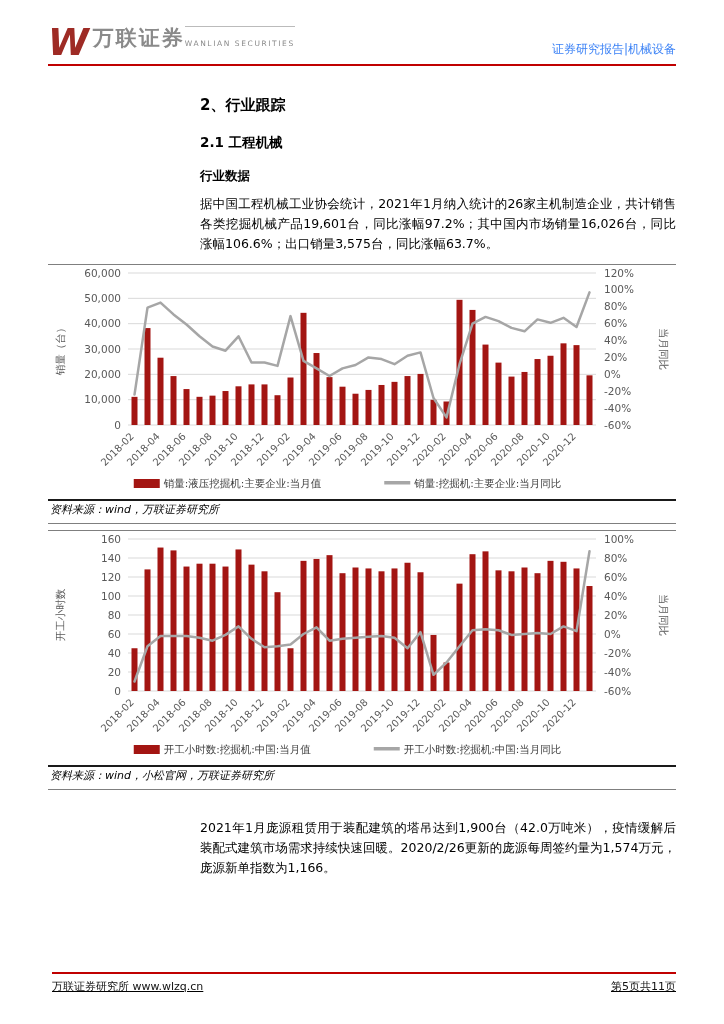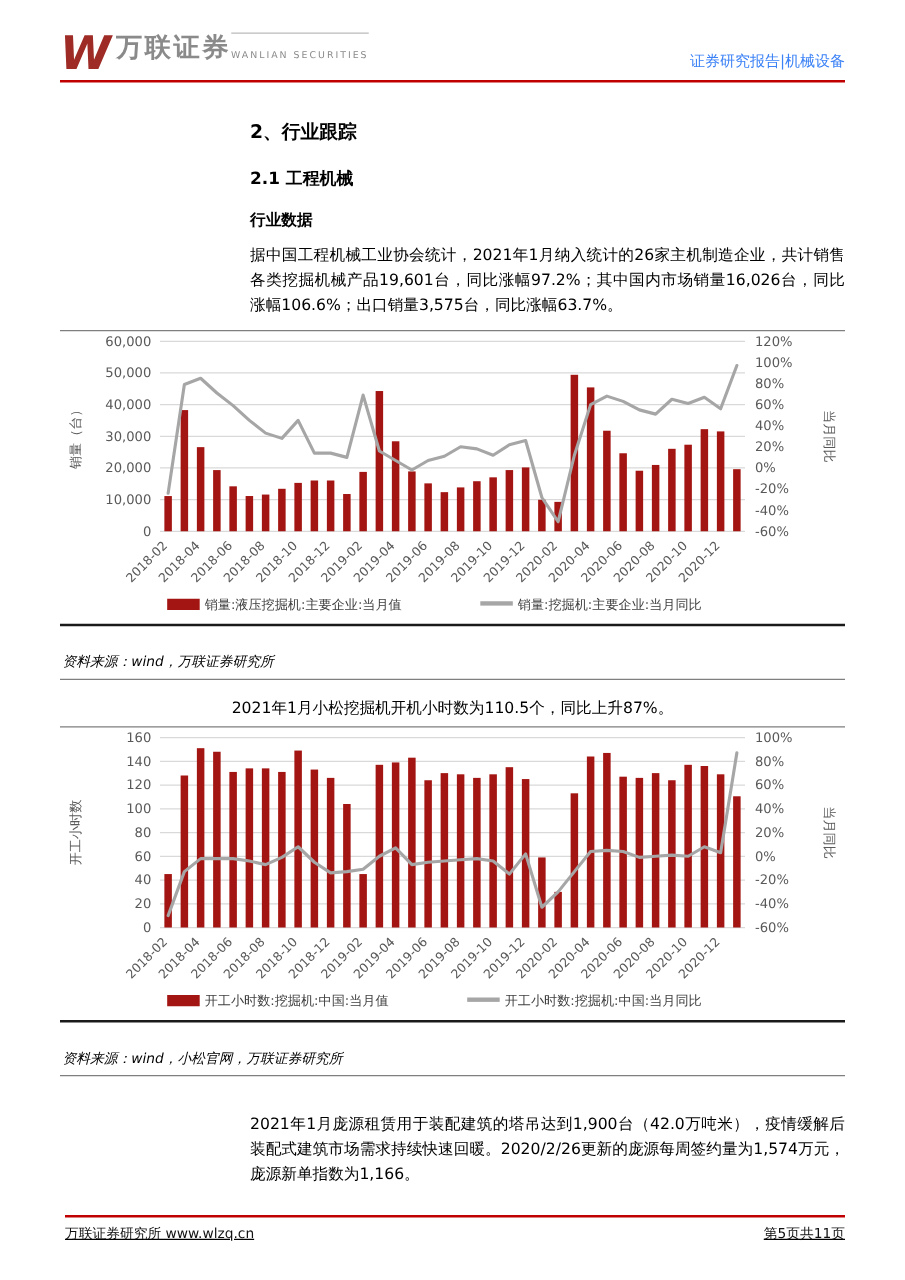--- a/index.html
+++ b/index.html
@@ -23,21 +23,21 @@
   .h2 { font-size:13.5px; font-weight:700; margin:19px 0 0 152px; }
   .h3 { font-size:12.5px; font-weight:700; margin:16px 0 0 152px; }
   .para { font-size:12.5px; line-height:20px; margin:9px 0 0 152px; width:476px; text-align:justify; }
   .para-center { font-size:12.5px; line-height:18px; margin:13px 0 0 0; text-align:center; }
 
   
   .figbox { margin-top:10px; border-top:1px solid #7f7f7f; }
   .fig-title { font-size:12px; padding:4px 2px 5px 2px; border-bottom:2px solid #1a1a1a; }
   .fig-chart { display:block; width:628px; height:232px; margin:2px 0 0 0; }
   .fig-srcrow { border-top:2px solid #1a1a1a; border-bottom:1px solid #7f7f7f; }
-  .fig-source { font-size:11px; font-style:italic; padding:21px 2px 6px 2px; }
+  .fig-source { font-size:11px; font-style:italic; padding:1px 2px 6px 2px; }
 
   
   .ftr { position:absolute; left:52px; right:48px; bottom:30px;text-decoration:underline; }
   .ftr-rule { border-top:2px solid #C00000; margin-bottom:5px; }
   .ftr-row { display:flex; justify-content:space-between; font-size:11px; color:#111; }
 </style>
 </head>
 <body>
 
 <div class="page">
@@ -146,21 +146,20 @@
           <rect x="85.75" y="212" width="26" height="9" fill="#A31512"></rect>
           <text x="115.75" y="220" font-size="10.5" fill="#404040">销量:液压挖掘机:主要企业:当月值</text>
           <rect x="336.25" y="214" width="26" height="3.5" fill="#A6A6A6"></rect>
           <text x="366.25" y="220" font-size="10.5" fill="#404040">销量:挖掘机:主要企业:当月同比</text>
         </svg>
       <div class="fig-srcrow">
         <div class="fig-source">资料来源：wind，万联证券研究所</div>
       </div>
     </div>
 
-    <p class="para-center">2021年1月小松挖掘机开机小时数为110.5个，同比上升87%。</p>
 
     <div class="figbox" style="margin-top:6px;">
       <svg class="fig-chart" viewBox="0 0 628 232">
           <line x1="80" y1="158" x2="548" y2="158" stroke="#D9D9D9" stroke-width="1"></line>
           <text x="73" y="161.5" text-anchor="end" font-size="10.5" fill="#595959">0</text>
           <line x1="80" y1="139" x2="548" y2="139" stroke="#D9D9D9" stroke-width="1"></line>
           <text x="73" y="142.5" text-anchor="end" font-size="10.5" fill="#595959">20</text>
           <line x1="80" y1="120" x2="548" y2="120" stroke="#D9D9D9" stroke-width="1"></line>
           <text x="73" y="123.5" text-anchor="end" font-size="10.5" fill="#595959">40</text>
           <line x1="80" y1="101" x2="548" y2="101" stroke="#D9D9D9" stroke-width="1"></line>

